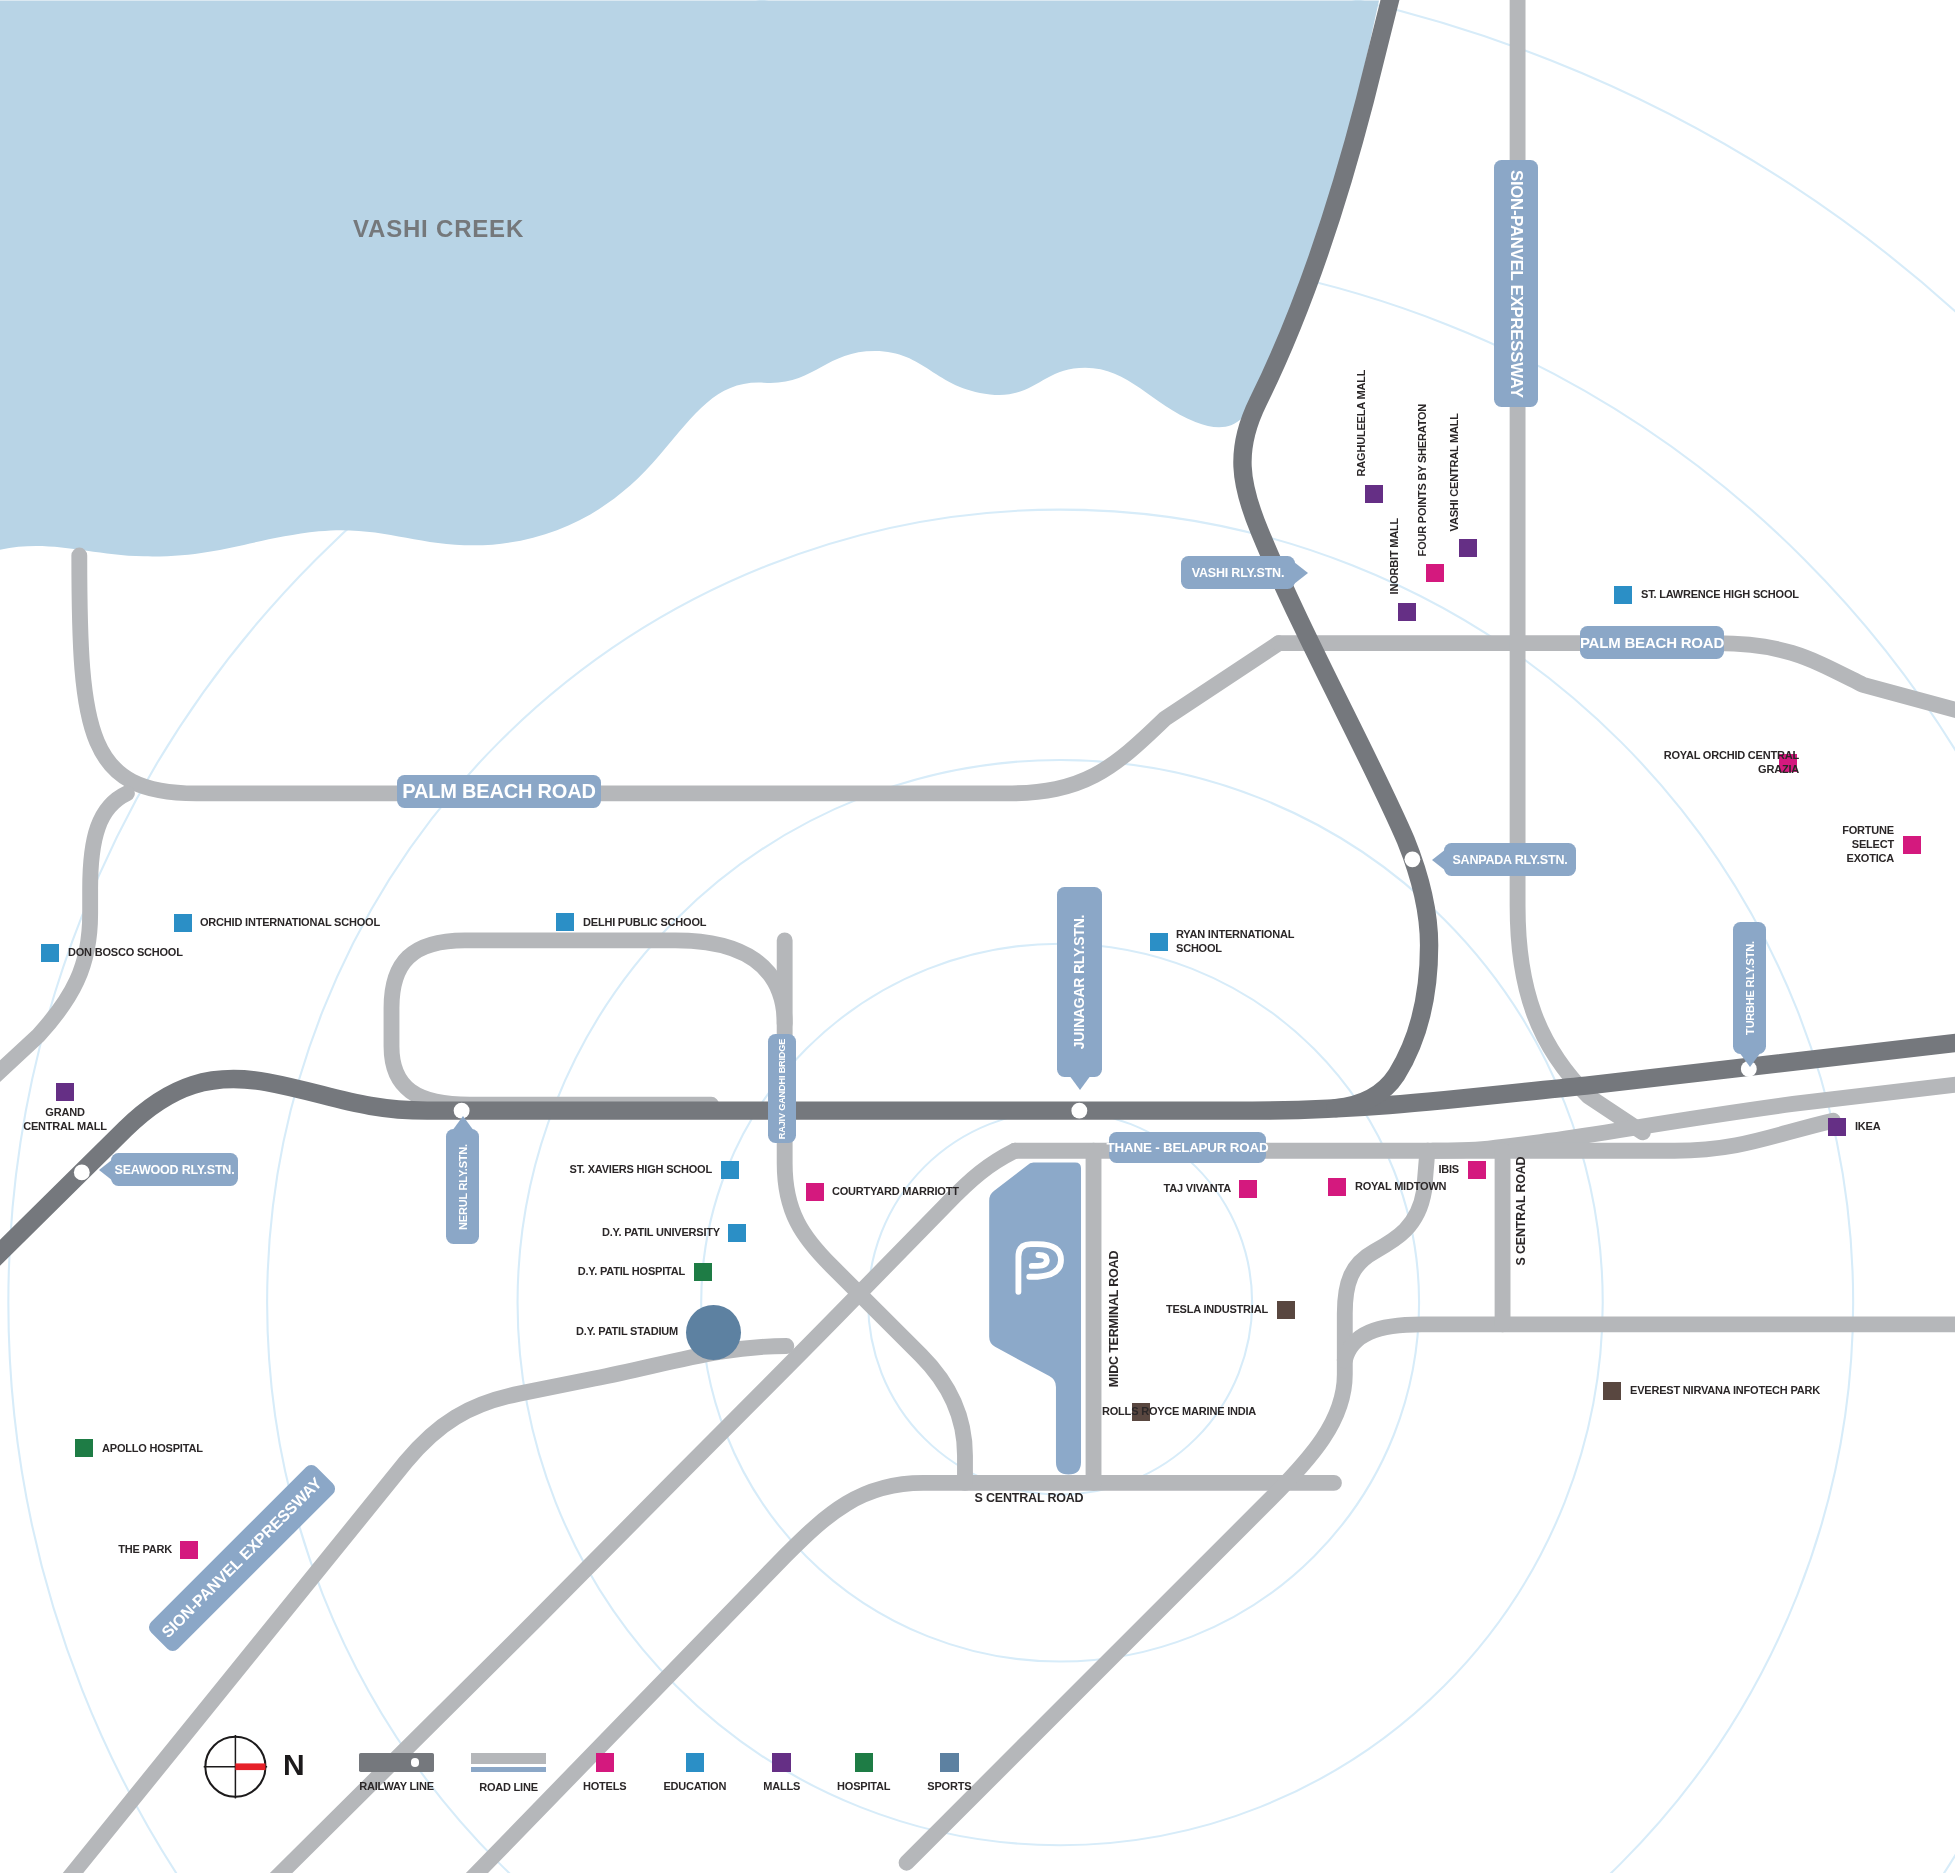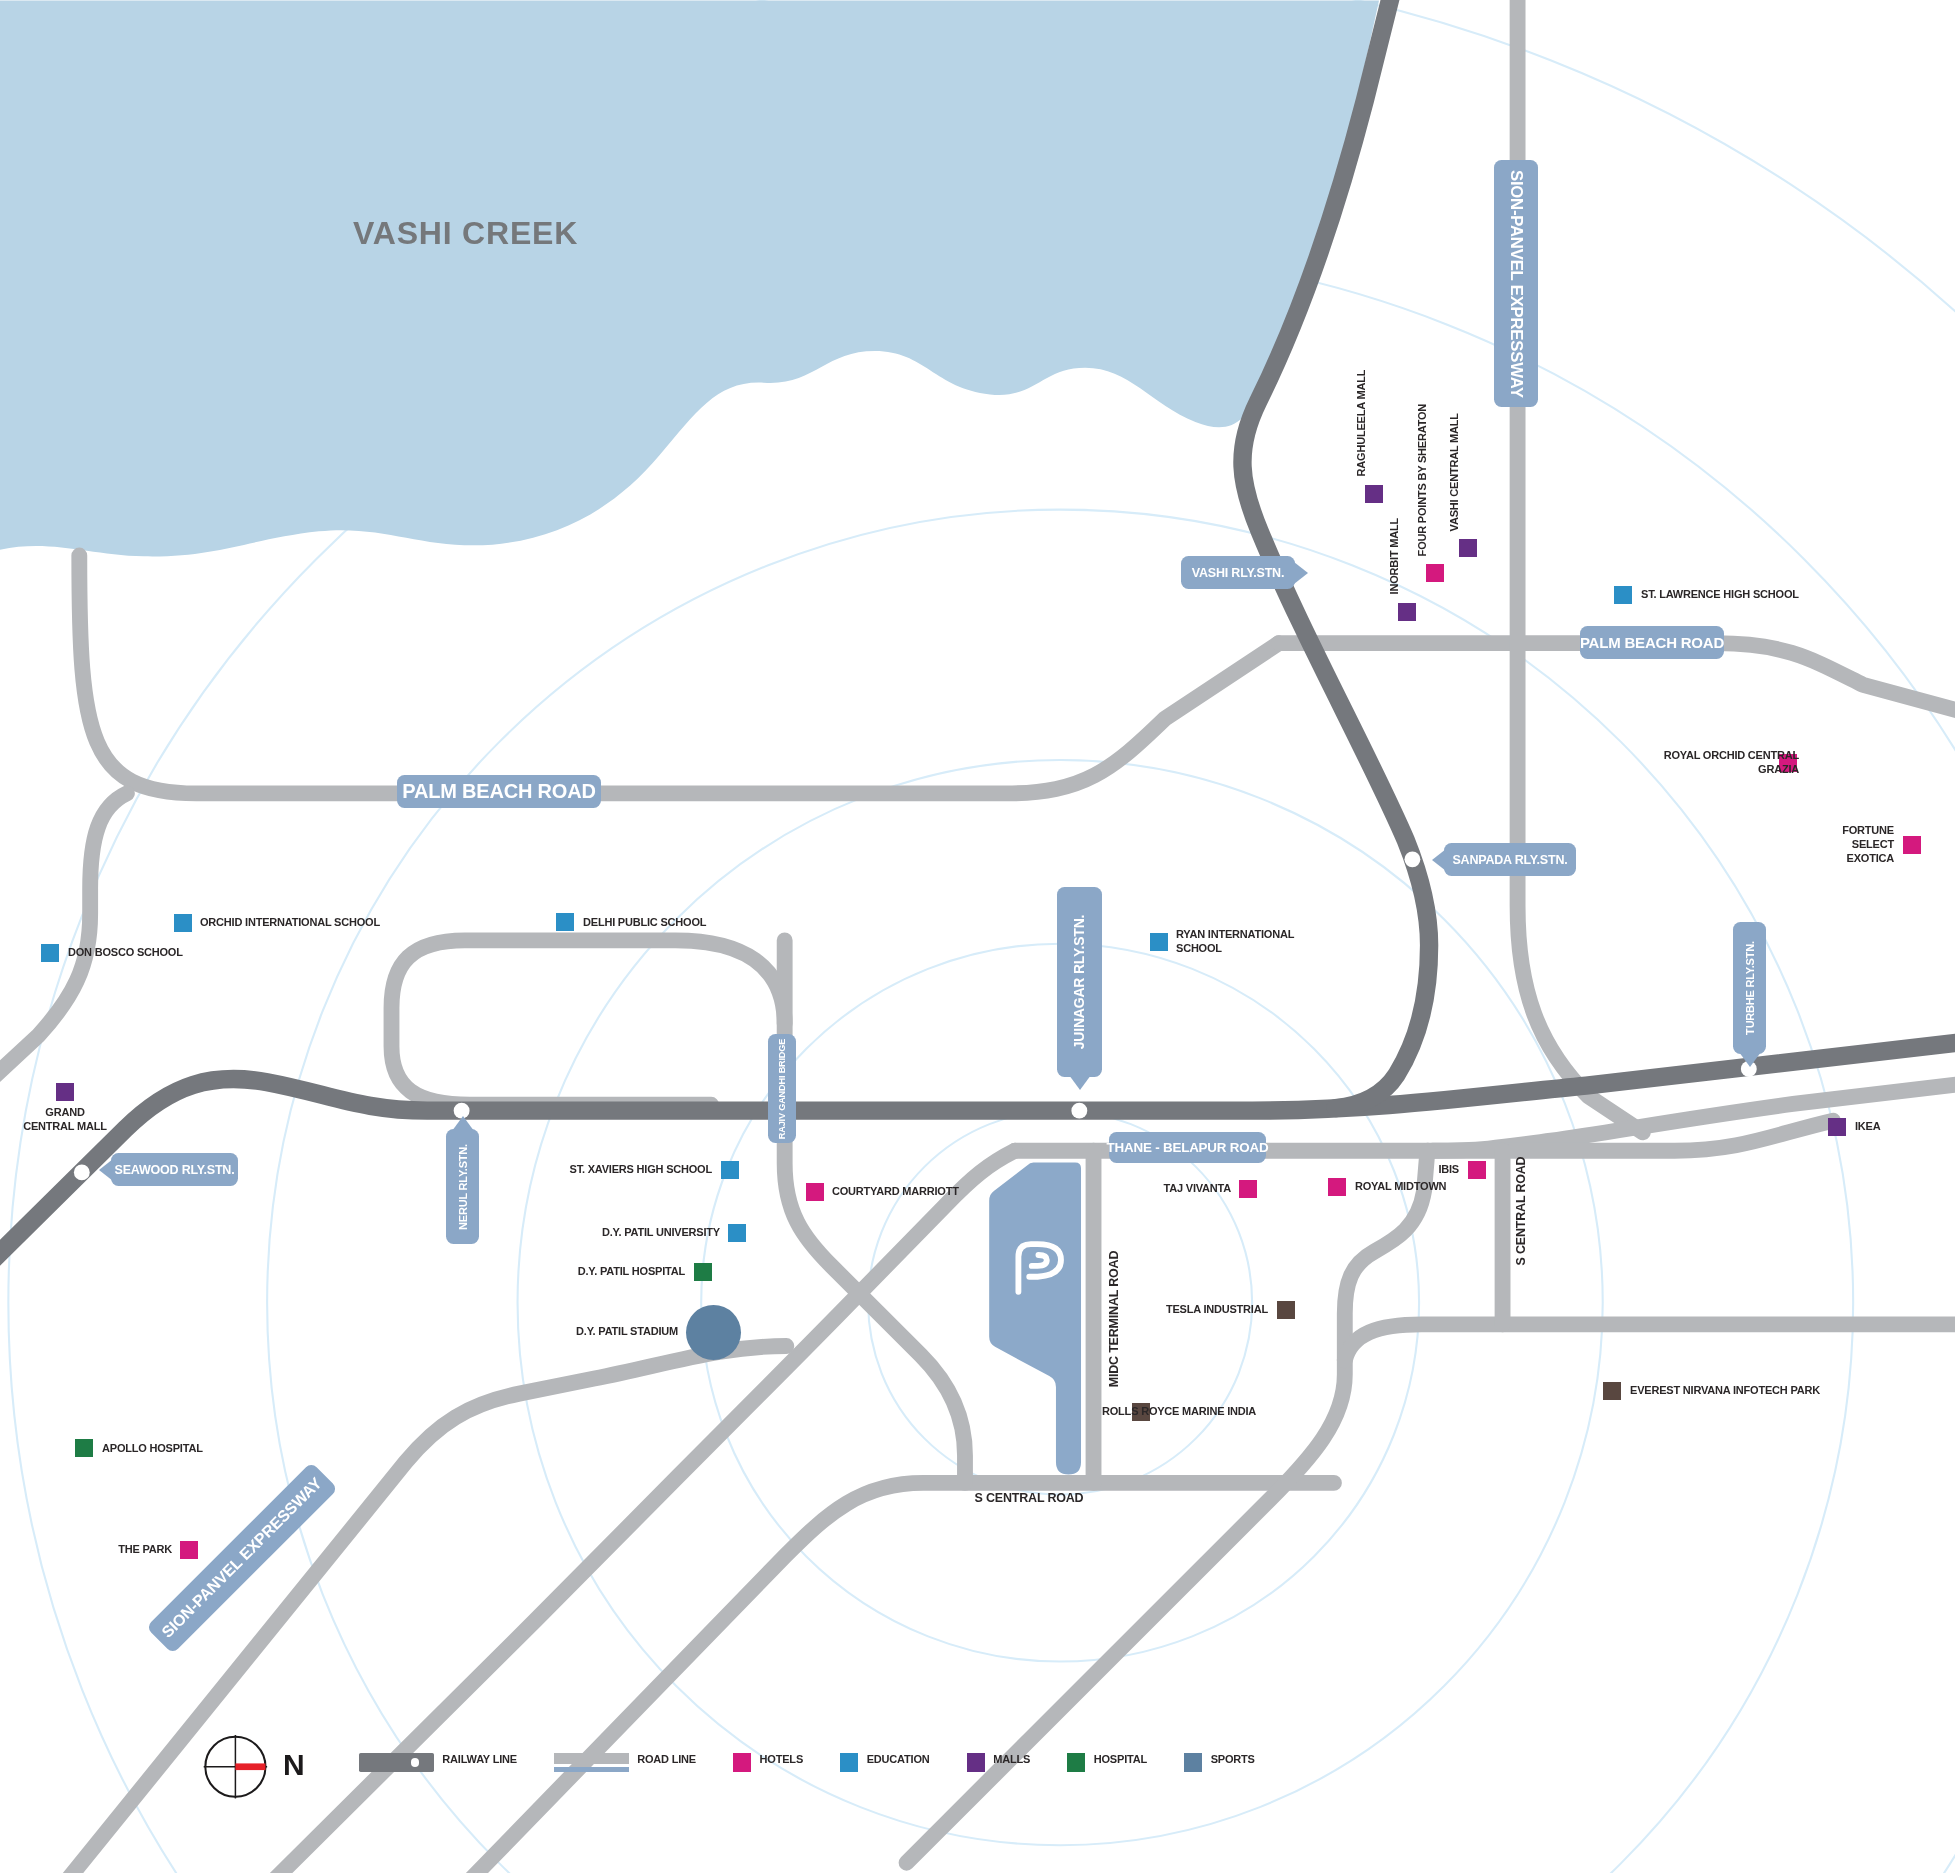--- a/index.html
+++ b/index.html
@@ -1,19 +1,19 @@
 <!DOCTYPE html>
 <html style="font-size:13.4px"><head>
 <meta charset="utf-8">
 <style>
   html,body{margin:0;padding:0;background:#fff;}
   .map{position:relative;width:1955px;height:1874px;background:#ffffff;overflow:hidden;
        font-family:"Liberation Sans","DejaVu Sans",sans-serif;}
   .map svg.base{position:absolute;left:0;top:0;}
-  .water-label{position:absolute;font-size:32px;font-weight:bold;color:#75787b;letter-spacing:0.8px;}
+  .water-label{position:absolute;font-size:24px;font-weight:bold;color:#75787b;letter-spacing:0.8px;}
   .layer{position:absolute;left:0;top:0;width:100%;height:100%;}
   :root{--tag:#8ba7c7;--ink:#2b2728;}
   .poi-marker{position:absolute;}
   .poi-label{position:absolute;font-size:11px;font-weight:bold;color:var(--ink);
              white-space:pre-line;letter-spacing:-0.2px;line-height:1.25;}
   .vlabel{white-space:nowrap;height:13.4px;line-height:13.4px;}
   .stn-tag,.road-tag{position:absolute;background:var(--tag);color:#fff;font-weight:bold;
       border-radius:7.5px;display:flex;align-items:center;justify-content:center;letter-spacing:-0.2px;}
   .stn-tag span,.road-tag span{white-space:nowrap;}
   .rot-ccw{transform:rotate(-90deg);}
@@ -22,21 +22,21 @@
   .arr-right{right:-12.5px;top:50%;transform:translateY(-50%);
      border-top:11px solid transparent;border-bottom:11px solid transparent;border-left:14px solid var(--tag);}
   .arr-left{left:-12.5px;top:50%;transform:translateY(-50%);
      border-top:11px solid transparent;border-bottom:11px solid transparent;border-right:14px solid var(--tag);}
   .arr-down{bottom:-13.4px;left:50%;transform:translateX(-50%);
      border-left:11px solid transparent;border-right:11px solid transparent;border-top:15px solid var(--tag);}
   .arr-up{top:-13.4px;left:50%;transform:translateX(-50%);
      border-left:11px solid transparent;border-right:11px solid transparent;border-bottom:15px solid var(--tag);}
   .road-text{position:absolute;font-size:12.5px;font-weight:bold;color:var(--ink);white-space:nowrap;letter-spacing:-0.2px;}
   .legend{position:absolute;left:359px;top:1753px;display:flex;align-items:center;gap:37px;}
-  .legend-item{display:flex;gap:8.3px;}
+  .legend-item{display:flex;align-items:center;gap:8.3px;flex-direction:column;}
   .legend-item .lbl{font-size:11px;font-weight:bold;color:var(--ink);letter-spacing:-0.2px;}
   .sw-railway{position:relative;width:75px;height:18.4px;background:#75787d;border-radius:1.7px;}
   .sw-railway i{position:absolute;left:52px;top:5px;width:8.3px;height:8.3px;border-radius:50%;background:#fff;}
   .sw-road{display:flex;flex-direction:column;gap:2.5px;}
   .sw-road b{display:block;width:75px;height:11px;background:#b5b7ba;}
   .sw-road u{display:block;width:75px;height:5.8px;background:#8ba7c7;}
   .sw-sq{width:18.4px;height:18.4px;}
   .compass{position:absolute;left:195px;top:1725px;width:134px;height:87px;}
   .compass .n{position:absolute;left:88px;top:23.4px;font-size:30px;font-weight:bold;color:#1c1a1b;}
 </style>

